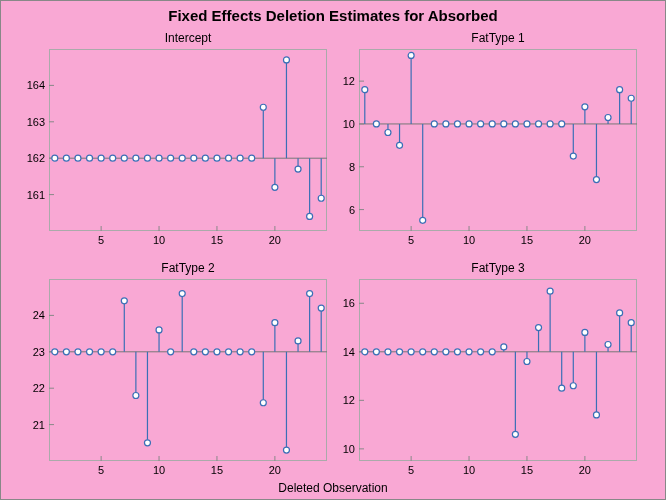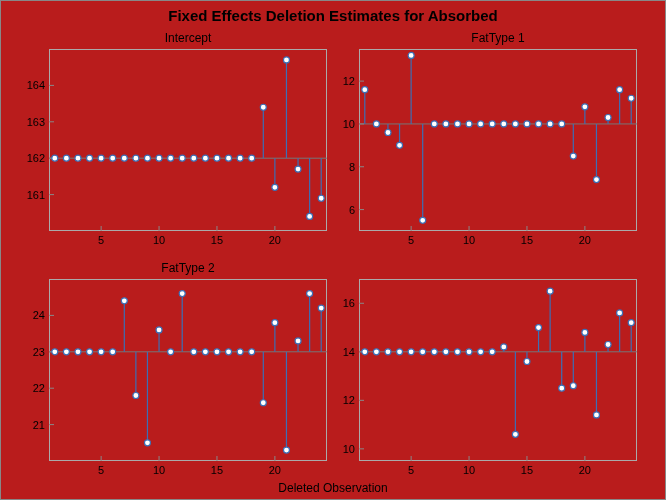--- a/index.html
+++ b/index.html
@@ -10,21 +10,21 @@
     background: #fff;
     font-family: Arial, Helvetica, sans-serif;
     overflow: hidden;
   }
   .figure {
     position: relative;
     width: 666px;
     height: 500px;
     box-sizing: border-box;
     border: 1px solid #888;
-    background: #b91c1c;
+    background: #f9a8d4;
     text-decoration: underline;
   }
   .main-title {
     position: absolute;
     top: 6px;
     left: 0;
     right: 0;
     text-align: center;
     font-size: 15px;
     font-weight: bold;
@@ -222,20 +222,21 @@
         <circle cx="237.45833333333331" cy="171.07999999999998" r="3" fill="#ffffff" stroke="#3b6fb6" stroke-width="1.2"></circle>
         <line x1="249.04166666666669" x2="249.04166666666669" y1="72.8" y2="61.87999999999997" stroke="#3b6fb6" stroke-width="1.2"></line>
         <circle cx="249.04166666666669" cy="61.87999999999997" r="3" fill="#ffffff" stroke="#3b6fb6" stroke-width="1.2"></circle>
         <line x1="260.625" x2="260.625" y1="72.8" y2="14.559999999999945" stroke="#3b6fb6" stroke-width="1.2"></line>
         <circle cx="260.625" cy="14.559999999999945" r="3" fill="#ffffff" stroke="#3b6fb6" stroke-width="1.2"></circle>
         <line x1="272.2083333333333" x2="272.2083333333333" y1="72.8" y2="29.120000000000033" stroke="#3b6fb6" stroke-width="1.2"></line>
         <circle cx="272.2083333333333" cy="29.120000000000033" r="3" fill="#ffffff" stroke="#3b6fb6" stroke-width="1.2"></circle>
       </svg>
     </div>
     <div class="panel" style="left: 358px; top: 278px; width: 278px; height: 182px;">
+      <div class="subtitle">FatType 3</div>
       <svg width="278" height="182" style="position: absolute; left: 0px; top: 0px; overflow: visible;">
         <rect x="0.5" y="0.5" width="277" height="181" fill="none" stroke="#aaa"></rect>
         <line x1="0" x2="278" y1="72.8" y2="72.8" stroke="#777" stroke-width="1"></line>
         <line x1="0" x2="5" y1="169.86666666666667" y2="169.86666666666667" stroke="#888"></line>
         <text x="-4" y="173.86666666666667" text-anchor="end" font-size="11" fill="#000">10</text>
         <line x1="0" x2="5" y1="121.33333333333334" y2="121.33333333333334" stroke="#888"></line>
         <text x="-4" y="125.33333333333334" text-anchor="end" font-size="11" fill="#000">12</text>
         <line x1="0" x2="5" y1="72.8" y2="72.8" stroke="#888"></line>
         <text x="-4" y="76.8" text-anchor="end" font-size="11" fill="#000">14</text>
         <line x1="0" x2="5" y1="24.26666666666665" y2="24.26666666666665" stroke="#888"></line>

